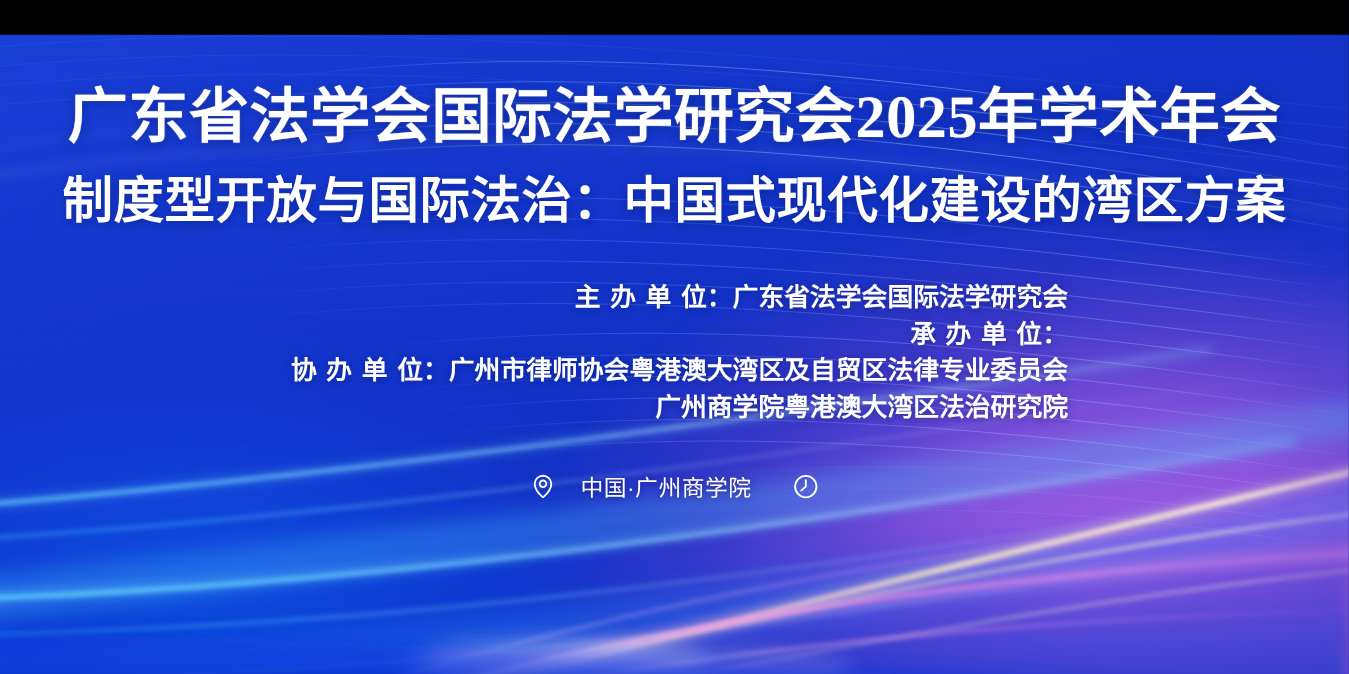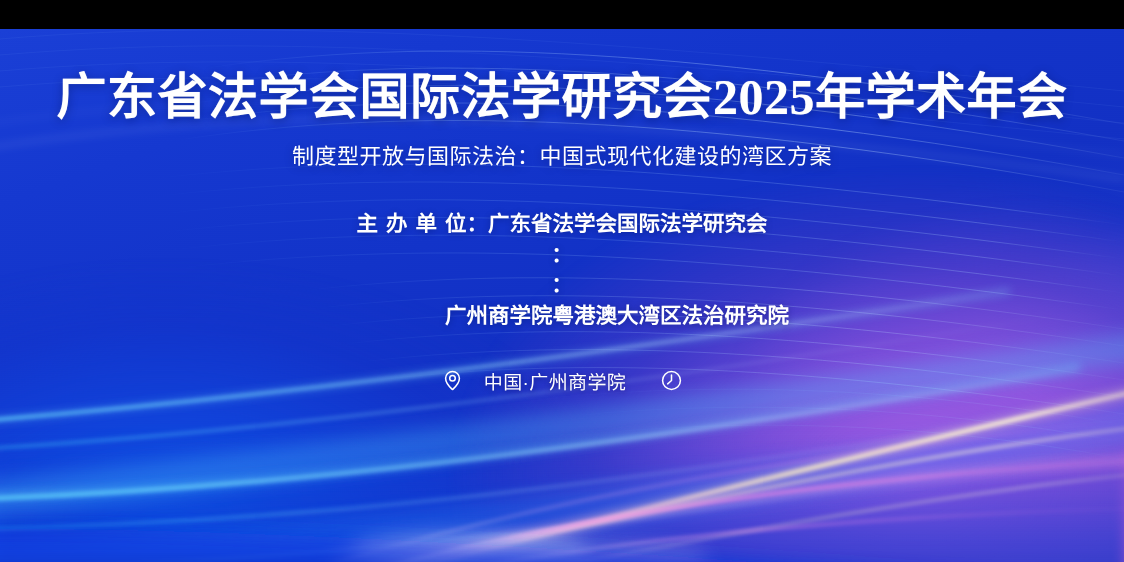--- a/index.html
+++ b/index.html
@@ -133,35 +133,35 @@
     letter-spacing: 0.5px;
     color: #ffffff;
     text-align: center;
     white-space: nowrap;
     text-shadow: 0 2px 10px rgba(0,20,90,0.45), 0 0 1px rgba(255,255,255,0.6);
   }
 
   .sub-title {
     margin-top: 19px;
     font-family: "Liberation Serif", "DejaVu Serif", serif;
-    font-weight: 400;
-    font-size: 22px;
+    font-weight: 700;
+    font-size: 42px;
     line-height: 1.2;
     letter-spacing: 0.5px;
     color: #ffffff;
     text-align: center;
     white-space: nowrap;
     text-shadow: 0 2px 8px rgba(0,20,90,0.40);
   }
 
   .orgs {
     margin-top: 39px;
     display: flex;
     flex-direction: column;
-    align-items: center;
+    align-items: flex-end;
     width: 656px;
   }
   .org-line {
     font-family: "Liberation Serif", "DejaVu Serif", serif;
     font-weight: 700;
     font-size: 21.5px;
     line-height: 1.42;
     color: #ffffff;
     white-space: nowrap;
     text-shadow: 0 1px 6px rgba(0,20,90,0.45);
@@ -369,25 +369,28 @@
 
     <div class="orgs">
 
       <div class="org-line">
         <span class="org-label">主办单位</span>
         <span class="org-colon">：</span>
         <span class="org-value">广东省法学会国际法学研究会</span>
       </div>
 
       <div class="org-line">
+        <span class="org-label">承办单位</span>
         <span class="org-colon">：</span>
       </div>
 
       <div class="org-line">
+        <span class="org-label">协办单位</span>
         <span class="org-colon">：</span>
+        <span class="org-value">广州市律师协会粤港澳大湾区及自贸区法律专业委员会</span>
       </div>
 
 
       <div class="org-line">
         <span class="org-indent"></span>
         <span class="org-value">广州商学院粤港澳大湾区法治研究院</span>
       </div>
 
 
     </div>

